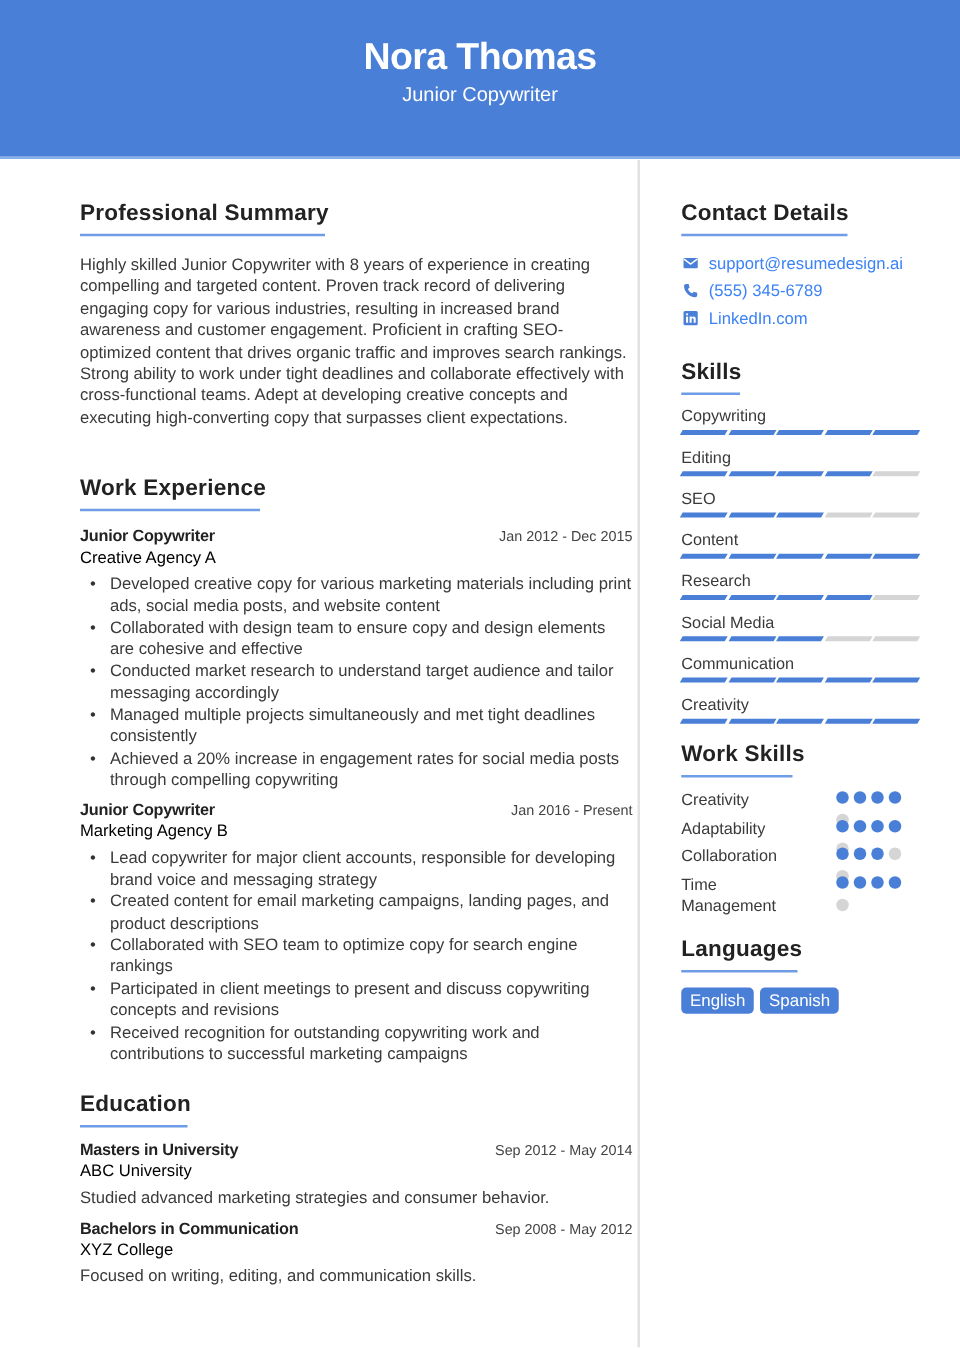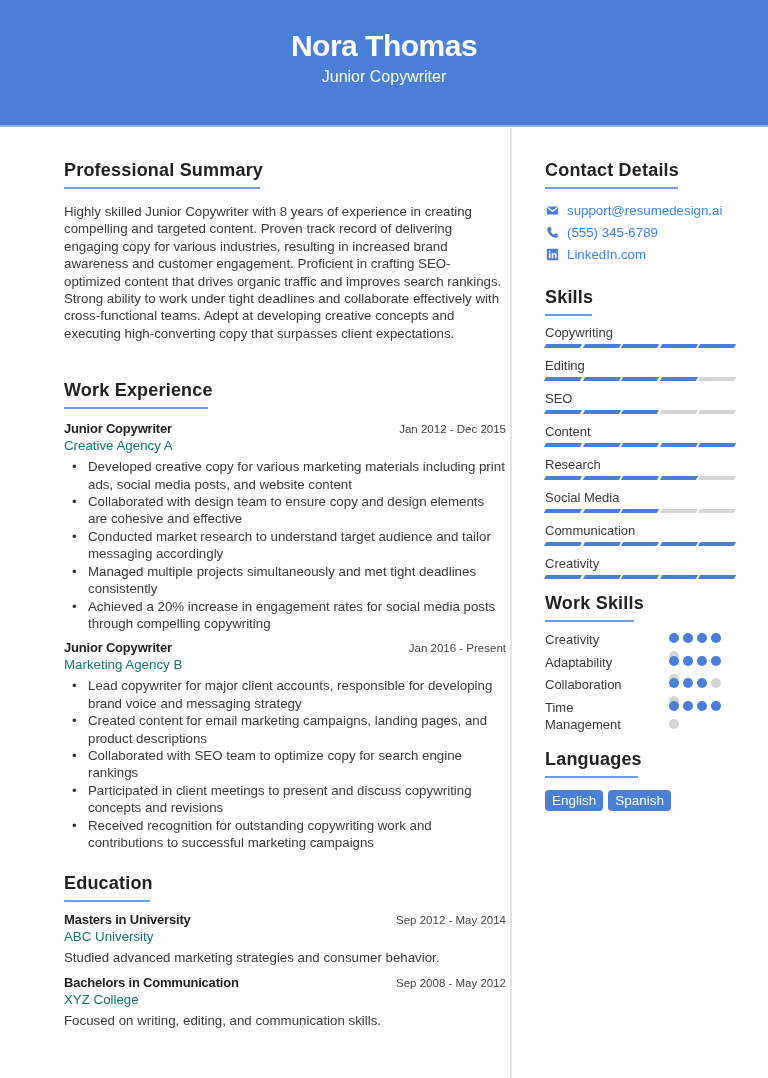--- a/index.html
+++ b/index.html
@@ -18,21 +18,21 @@
 
   .section-title { font-size: 18px; font-weight: bold; color: #222; letter-spacing: 0.2px; }
   .underline { height: 2px; background: #6f9ce6; margin-top: 6px; }
 
   .left { position: absolute; left: 28px; top: 160px; width: 442px; margin-left: 36px; }
   .summary { font-size: 13.3px; line-height: 17.4px; color: #3a3a3a; margin-top: 14px; }
 
   .job-head { display: flex; justify-content: space-between; align-items: baseline; }
   .job-title { font-size: 13px; font-weight: bold; color: #222; letter-spacing: -0.2px; }
   .job-date { font-size: 11.5px; color: #444; }
-  .job-company { font-size: 13.3px; color: #0f766e; margin-top: 2px; }
+  .job-company { font-size: 13.3px; color: #000000; margin-top: 2px; }
   ul.bullets { list-style: none; margin-top: 5px; }
   ul.bullets li { position: relative; padding-left: 24px; font-size: 13.3px; line-height: 17.4px; color: #3a3a3a; }
   ul.bullets li::before { content: "•"; position: absolute; left: 8px; top: 0; color: #333; }
 
   .edu-desc { font-size: 13.3px; color: #3a3a3a; margin-top: 6px; }
 
   .right { position: absolute; left: 545px; top: 160px; width: 190px; }
   .contact-row { display: flex; align-items: center; font-size: 13.3px; color: #3b82f6; height: 22px; }
   .contact-icon { width: 14px; height: 14px; margin-right: 8px; display: flex; align-items: center; justify-content: center; }
   .contact-icon svg { width: 13px; height: 13px; }

